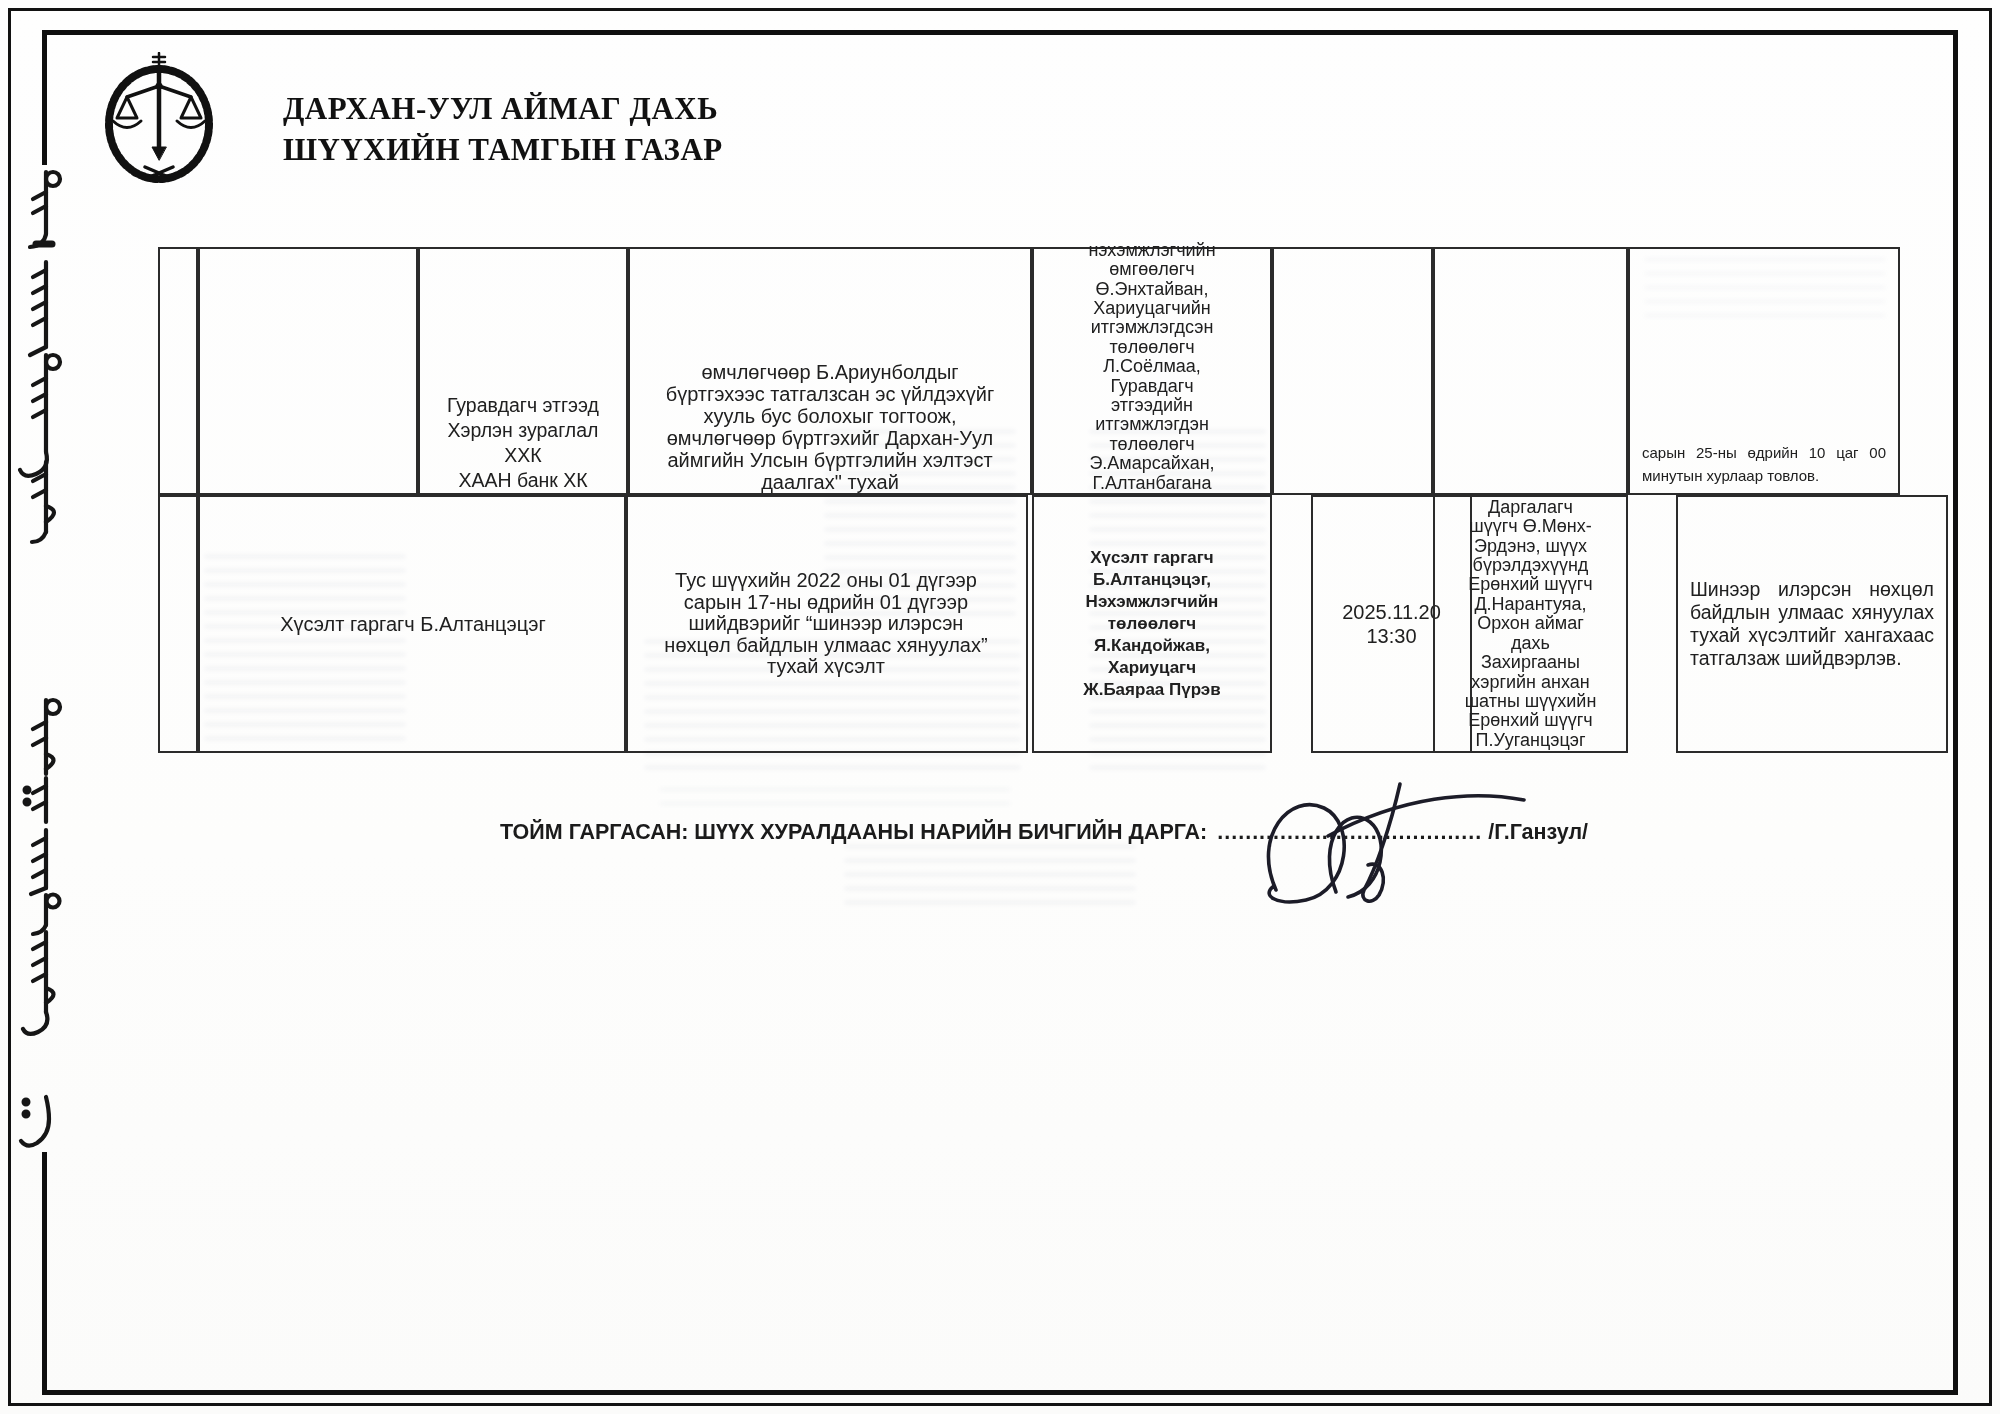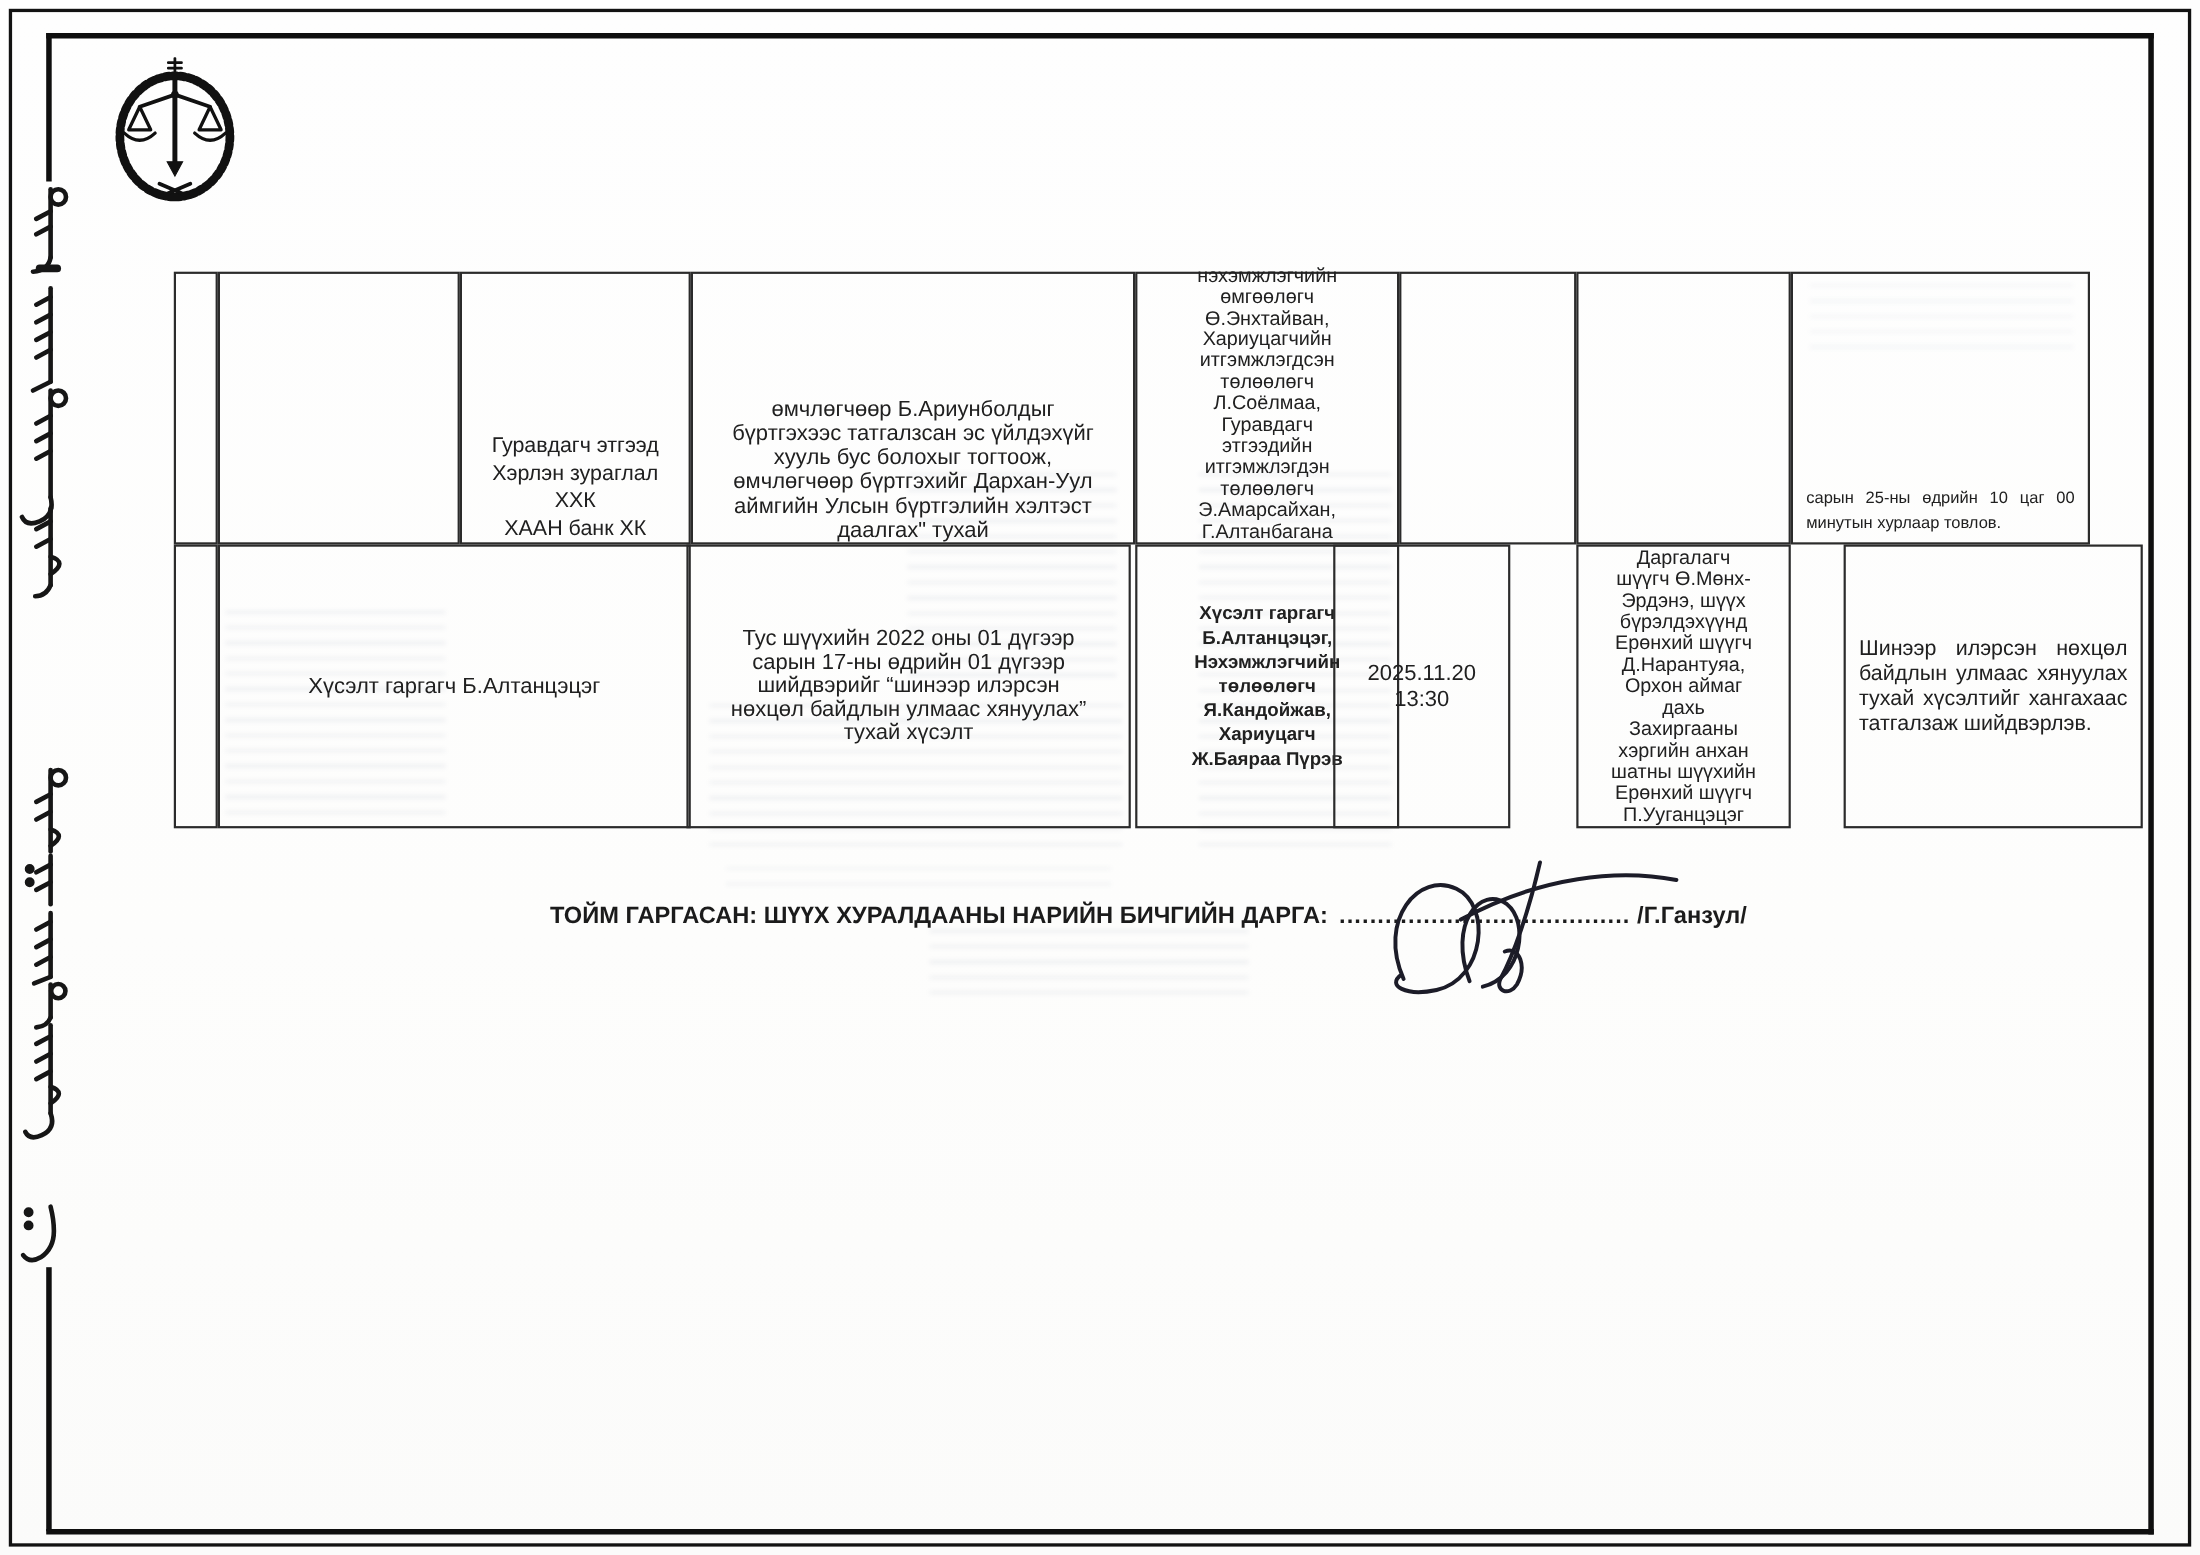--- a/index.html
+++ b/index.html
@@ -109,20 +109,24 @@
       <path d="M56,34 L24,45 M56,34 L88,45"></path>
       <circle cx="56" cy="34" r="3.5" fill="#111" stroke="none"></circle>
       <path d="M24,45 l-10,21 M24,45 l10,21 M14,66 h20" stroke-width="3"></path>
       <path d="M10,69 q14,13 28,0" stroke-width="3"></path>
       <path d="M88,45 l-10,21 M88,45 l10,21 M78,66 h20" stroke-width="3"></path>
       <path d="M74,69 q14,13 28,0" stroke-width="3"></path>
       <path d="M42,127 l28,-12 M70,127 l-28,-12"></path>
     </svg>
   </div>
 
+  <div class="org-name">
+    <div>ДАРХАН-УУЛ АЙМАГ ДАХЬ</div>
+    <div>ШҮҮХИЙН ТАМГЫН ГАЗАР</div>
+  </div>
 
   <div class="smudge" style="left:205px;top:555px;width:200px;height:185px;"></div>
   <div class="smudge" style="left:645px;top:640px;width:375px;height:135px;"></div>
   <div class="smudge" style="left:1090px;top:430px;width:175px;height:340px;"></div>
   <div class="smudge" style="left:825px;top:430px;width:190px;height:195px;"></div>
   <div class="smudge" style="left:1645px;top:258px;width:240px;height:60px;opacity:.2;"></div>
   <div class="smudge" style="left:845px;top:845px;width:290px;height:65px;"></div>
   <div class="smudge" style="left:660px;top:788px;width:350px;height:26px;opacity:.22;"></div>
 
   <div class="doc-table">
@@ -177,21 +181,21 @@
     </div>
     <div class="cell pre mid f-khus" style="left:874px;top:248px;width:240px;height:258px;">
       <span class="txt">Хүсэлт гаргагч
 Б.Алтанцэцэг,
 Нэхэмжлэгчийн
 төлөөлөгч
 Я.Кандойжав,
 Хариуцагч
 Ж.Баяраа Пүрэв</span>
     </div>
-    <div class="cell pre mid f-date" style="left:1054px;top:248px;width:161px;height:258px;">
+    <div class="cell pre mid f-date" style="left:1153px;top:248px;width:161px;height:258px;">
       <span class="txt">2025.11.20
 13:30</span>
     </div>
     <div class="cell pre mid f-tight" style="left:1275px;top:248px;width:195px;height:258px;">
       <span class="txt">Даргалагч
 шүүгч Ө.Мөнх-
 Эрдэнэ, шүүх
 бүрэлдэхүүнд
 Ерөнхий шүүгч
 Д.Нарантуяа,

